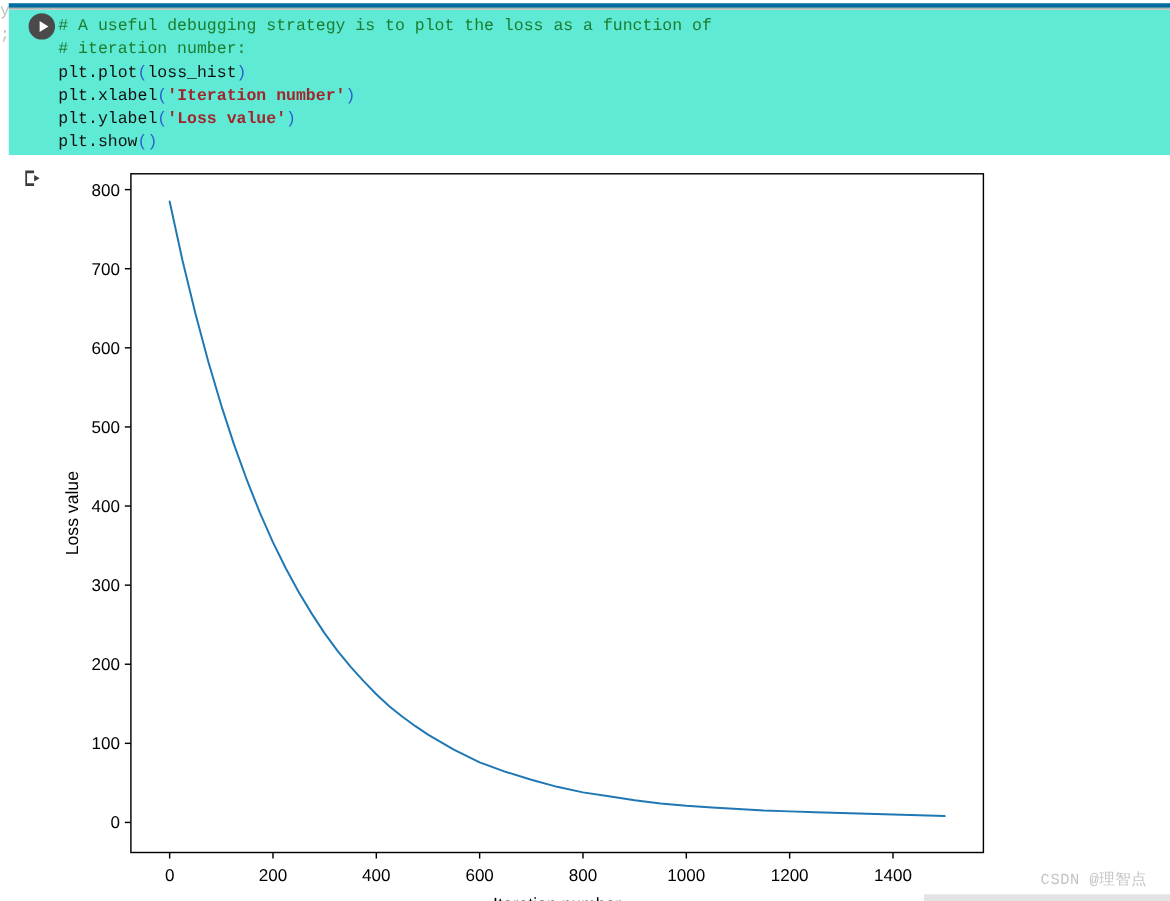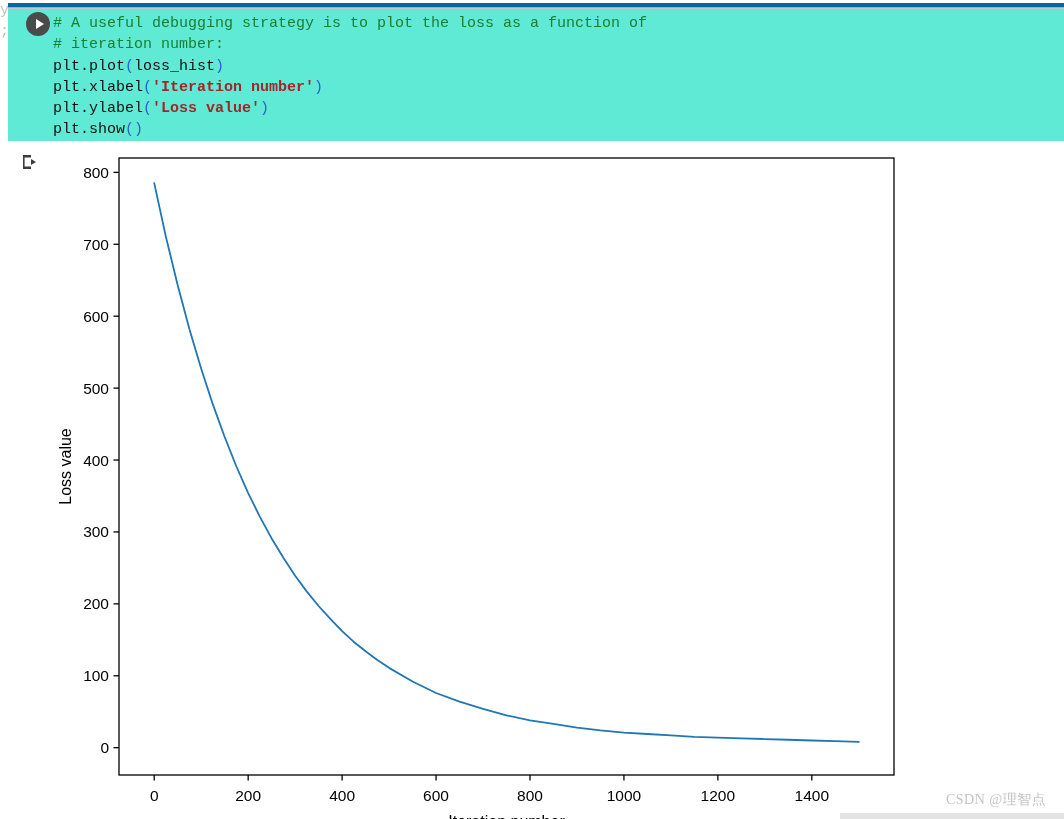--- a/index.html
+++ b/index.html
@@ -109,21 +109,21 @@
     top: 0px;
     width: 880px;
     height: 678px;
   }
 
   
   #watermark {
     position: absolute;
     left: 946px;
     top: 791px;
-    font-family: Liberation Serif, serif;
+    font-family: Liberation Mono, monospace;
     font-size: 14px;
     color: #c4c4c4;
     letter-spacing: 0.5px;
     white-space: nowrap;
   }
 
   #bottom-scrollbar {
     position: absolute;
     left: 840px;
     bottom: 0px;

